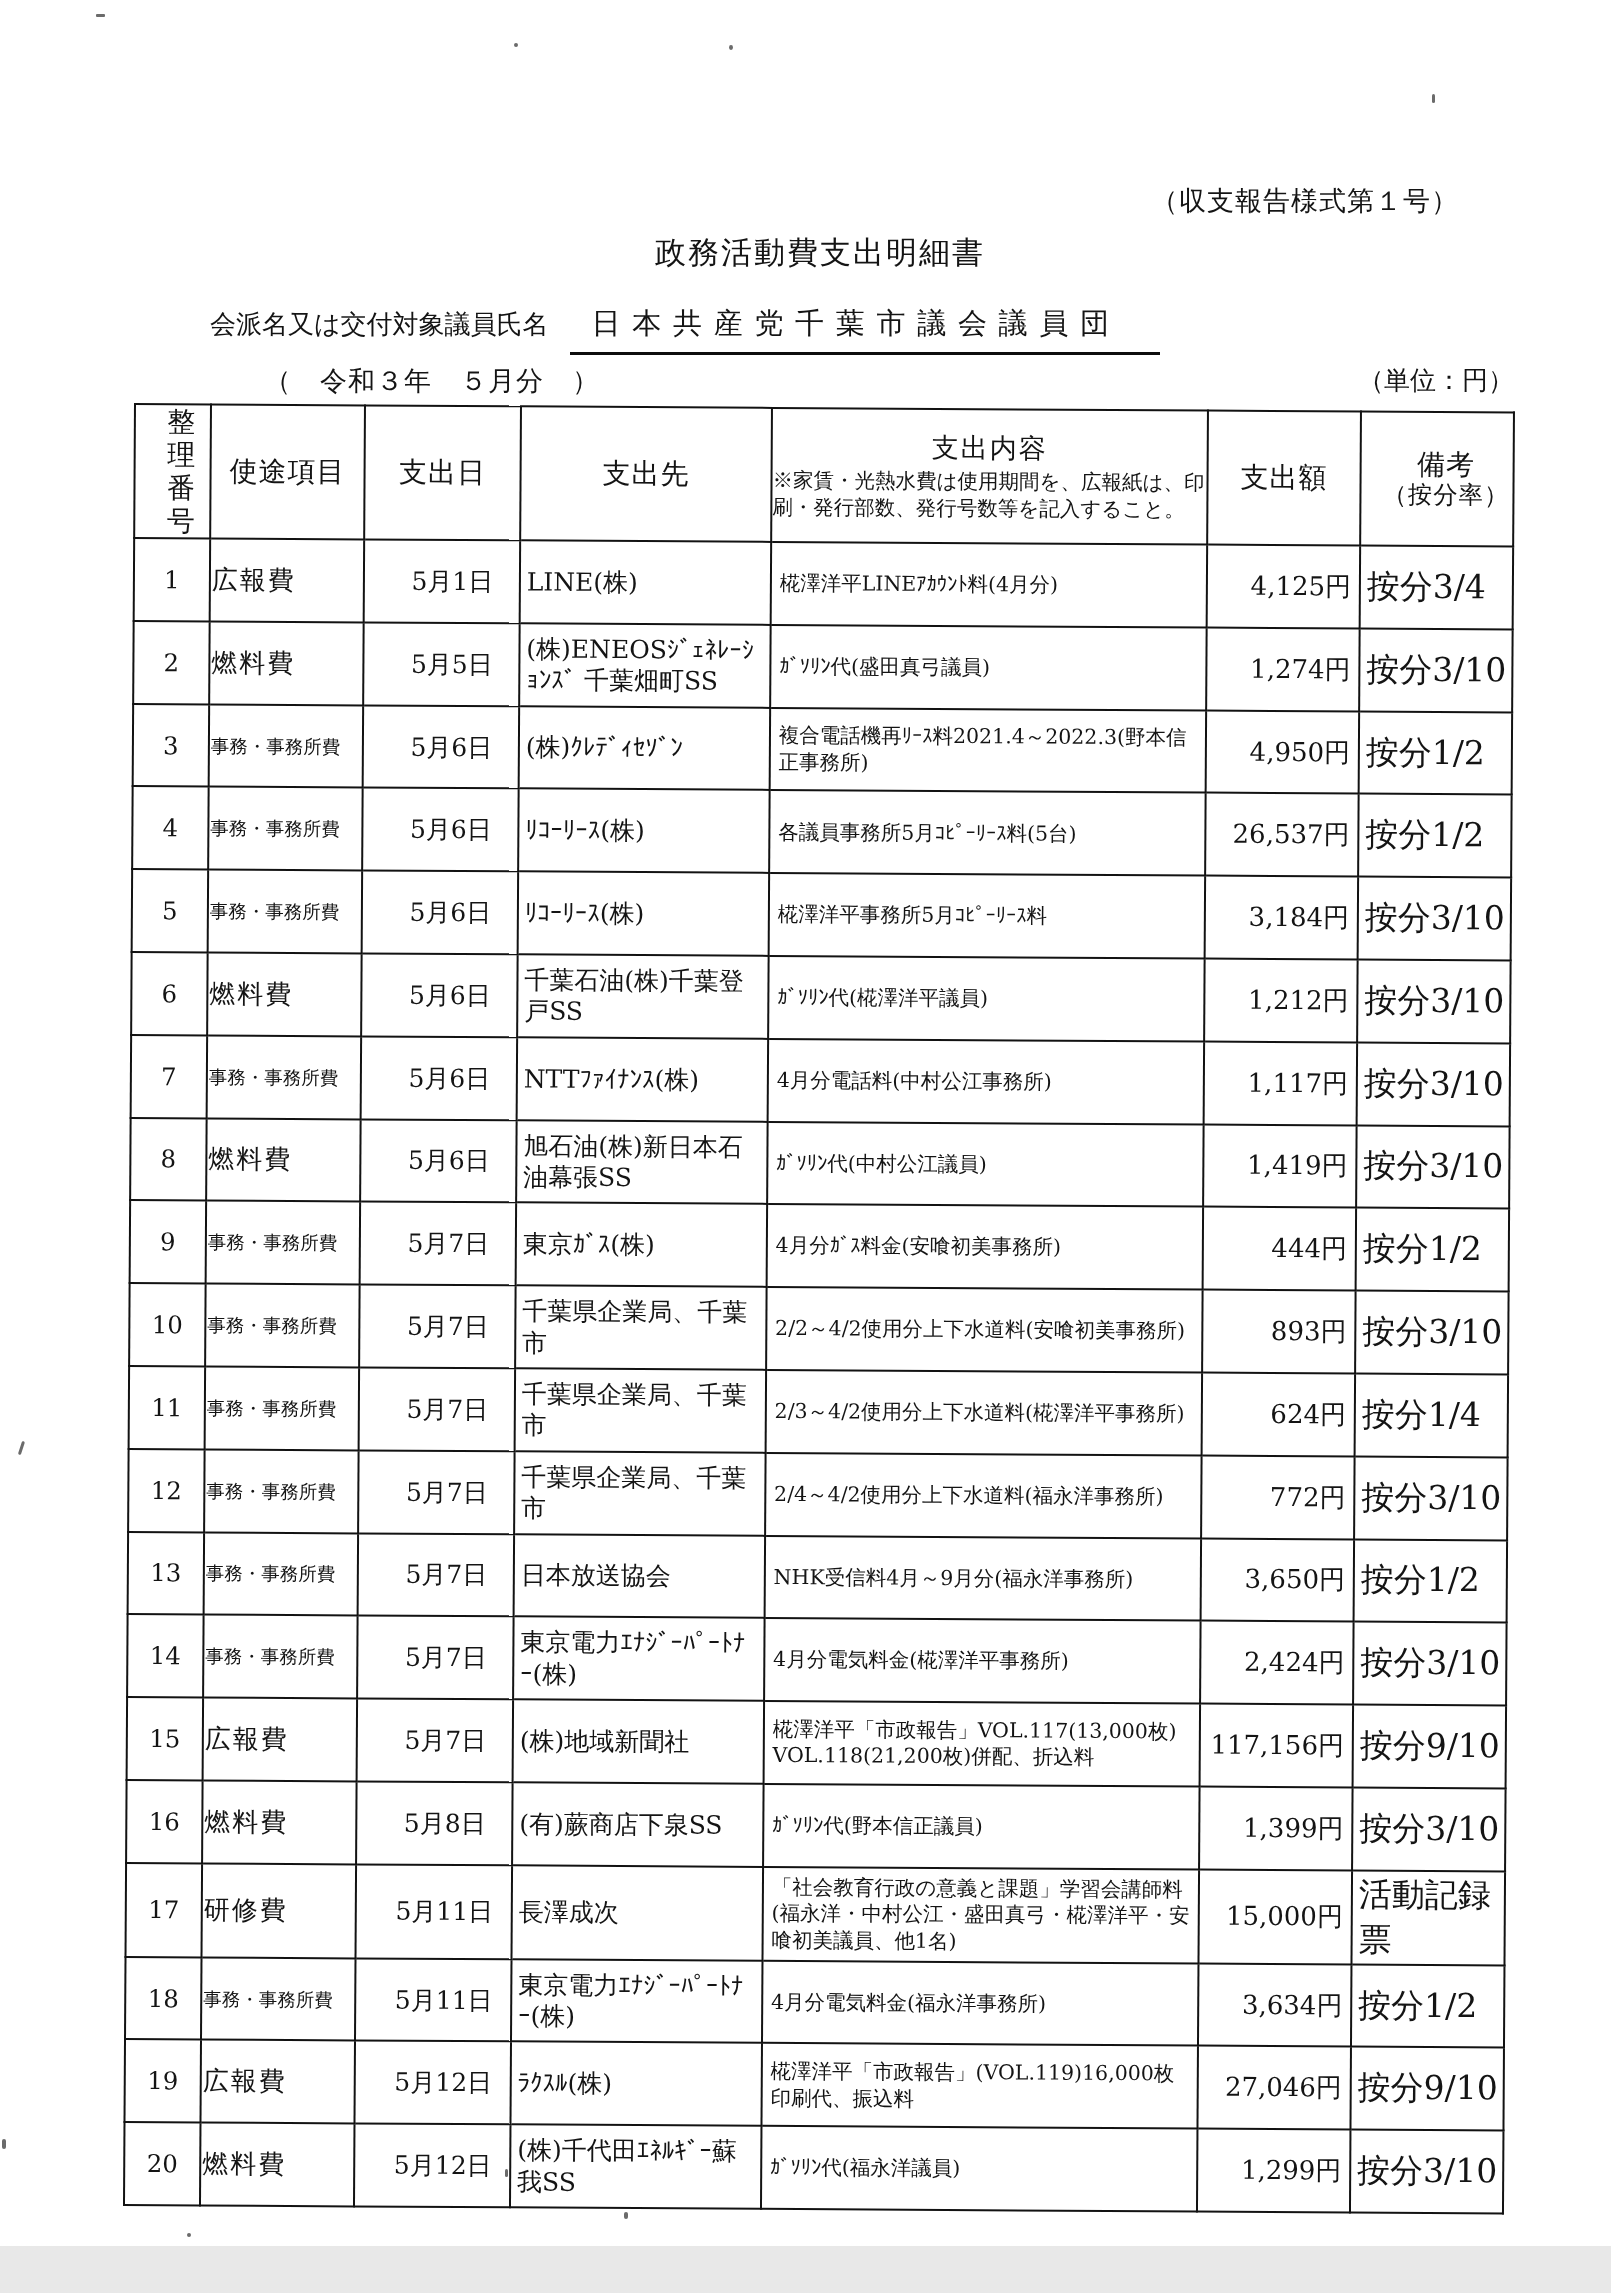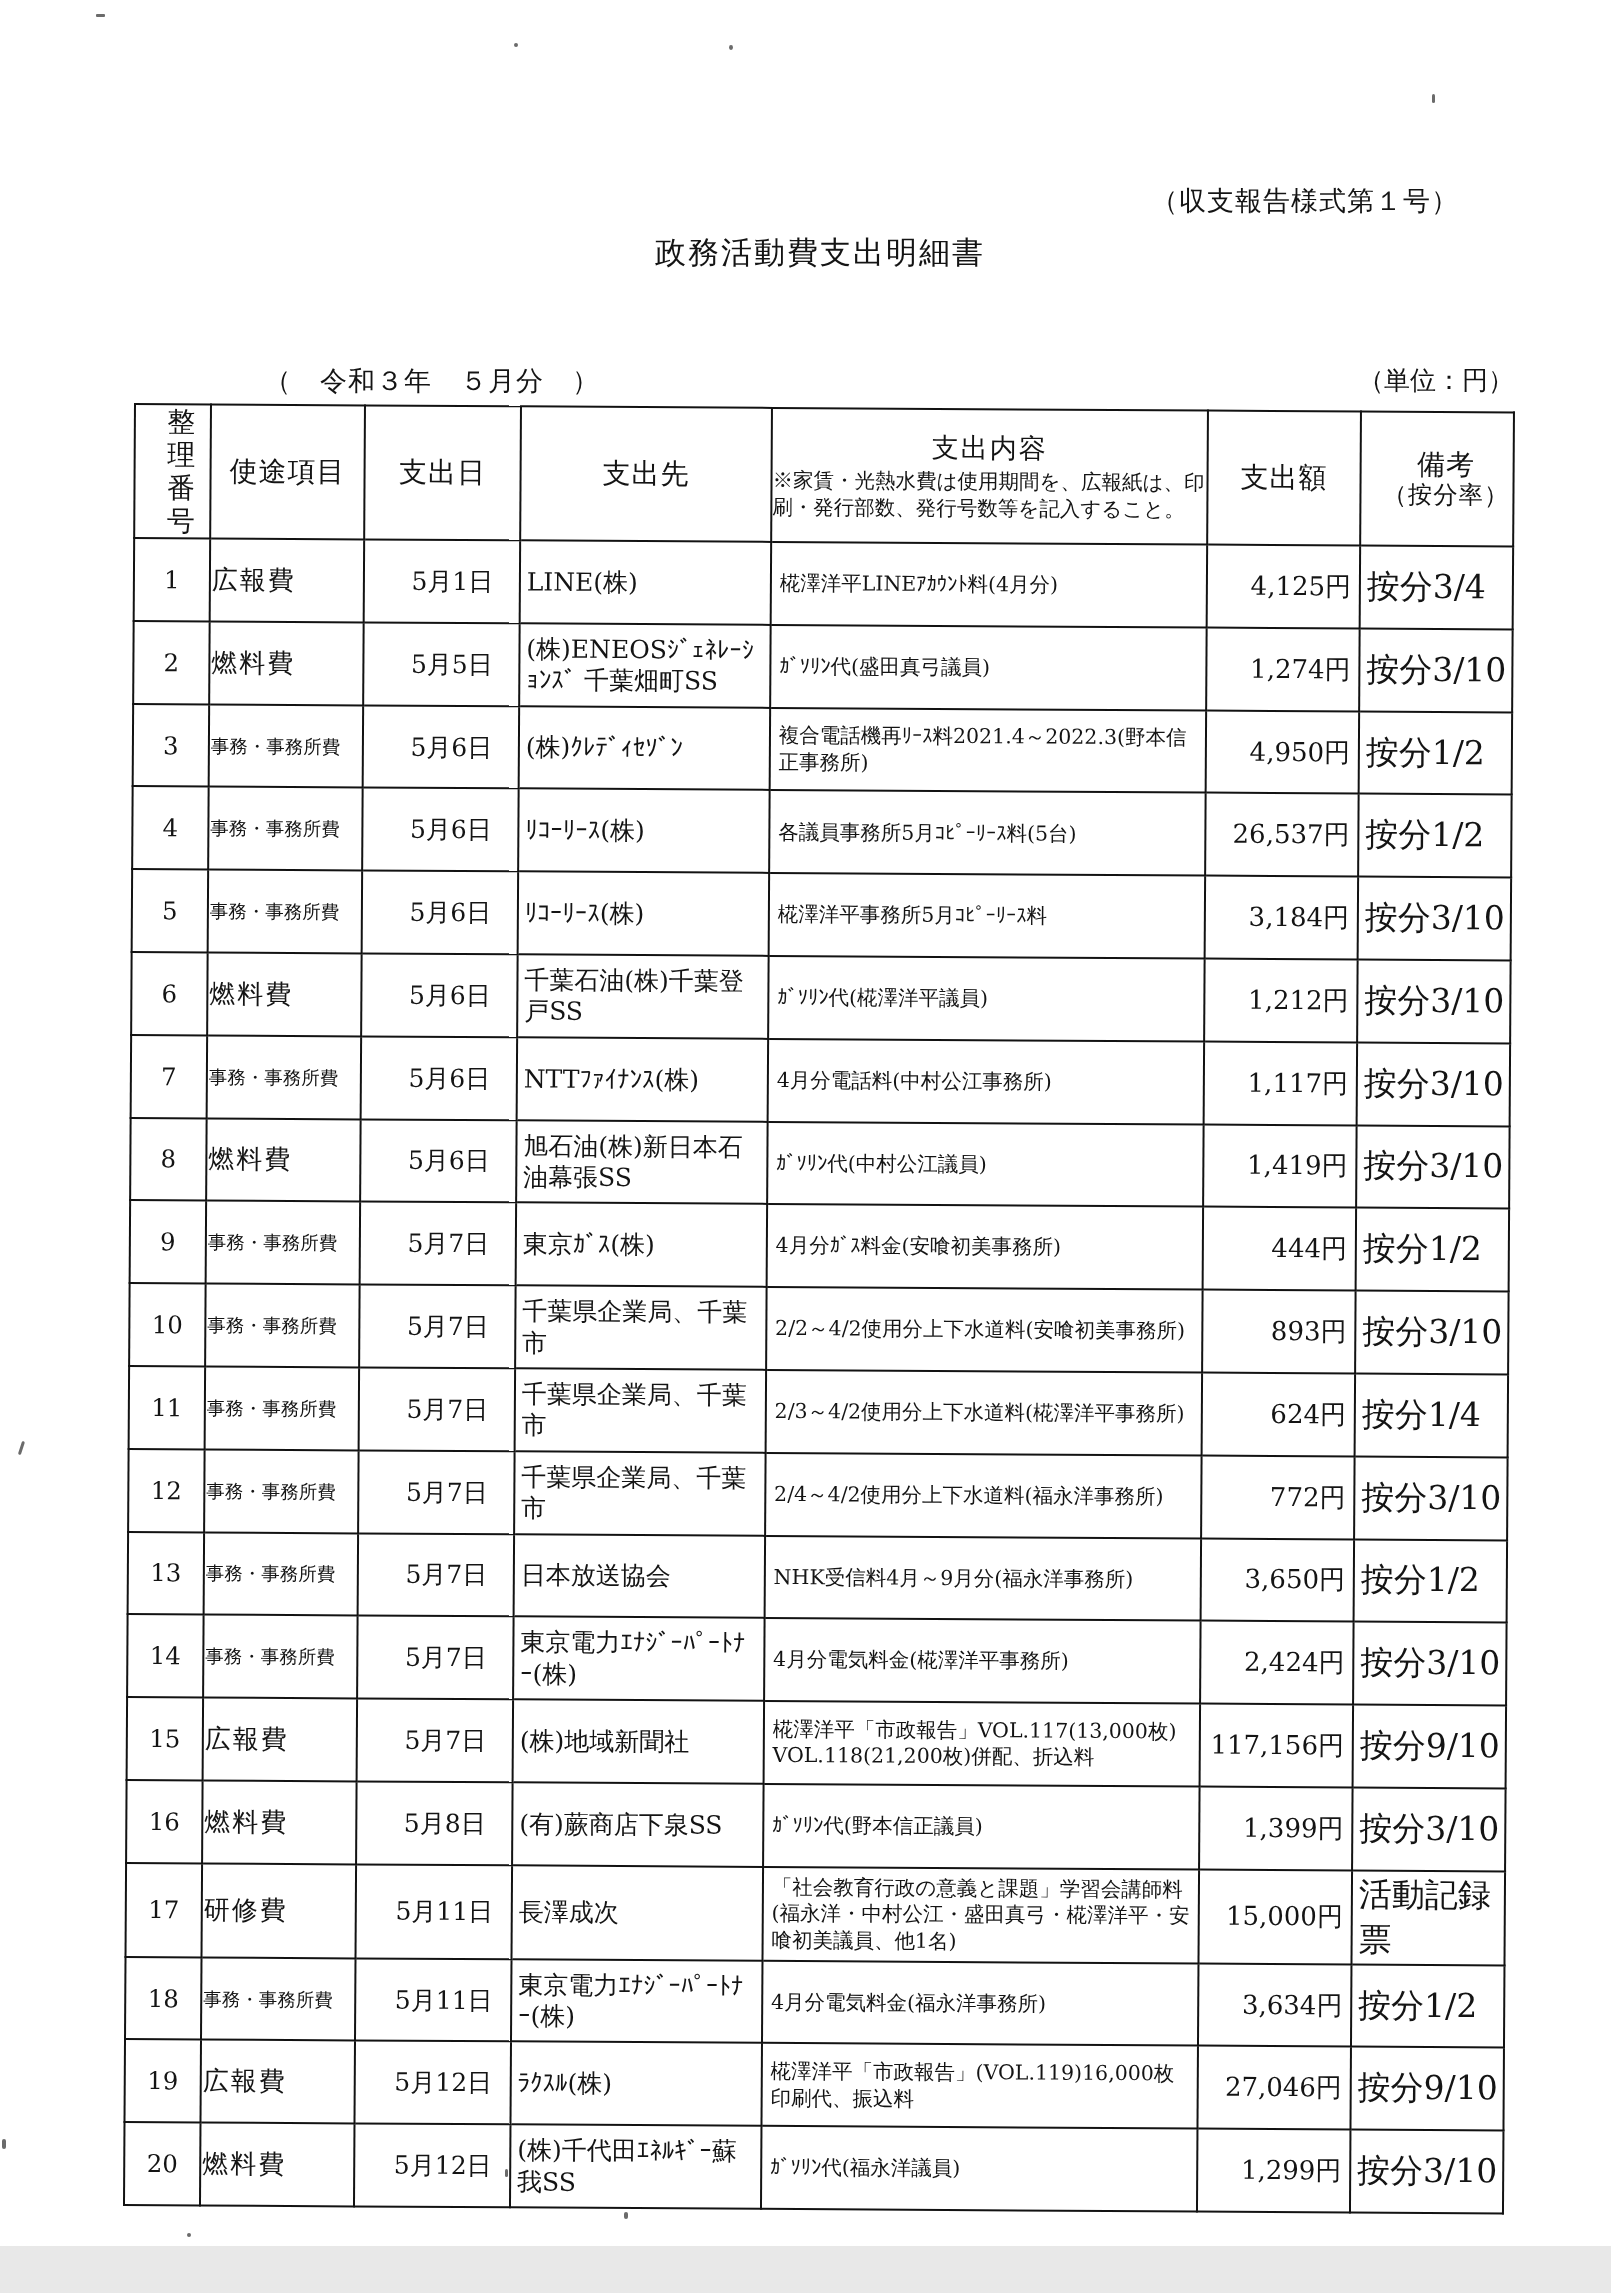--- a/index.html
+++ b/index.html
@@ -52,20 +52,23 @@
   .spk { position:absolute; background:#3a3a3a; border-radius:50%; opacity:.75; }
 </style>
 </head>
 <body>
 
 <div class="sheet">
 
   <div class="form-label">（収支報告様式第１号）</div>
   <div class="doc-title">政務活動費支出明細書</div>
 
+  <div class="party-line">
+    <span class="party-label">会派名又は交付対象議員氏名</span><span class="party-name">日本共産党千葉市議会議員団</span>
+  </div>
 
   <div class="period">（　令和３年　５月分　）</div>
   <div class="unit">（単位：円）</div>
 
   <table class="expense">
     <colgroup>
       <col style="width:76px">
         <col style="width:154px">
         <col style="width:156px">
       <col style="width:251px">

